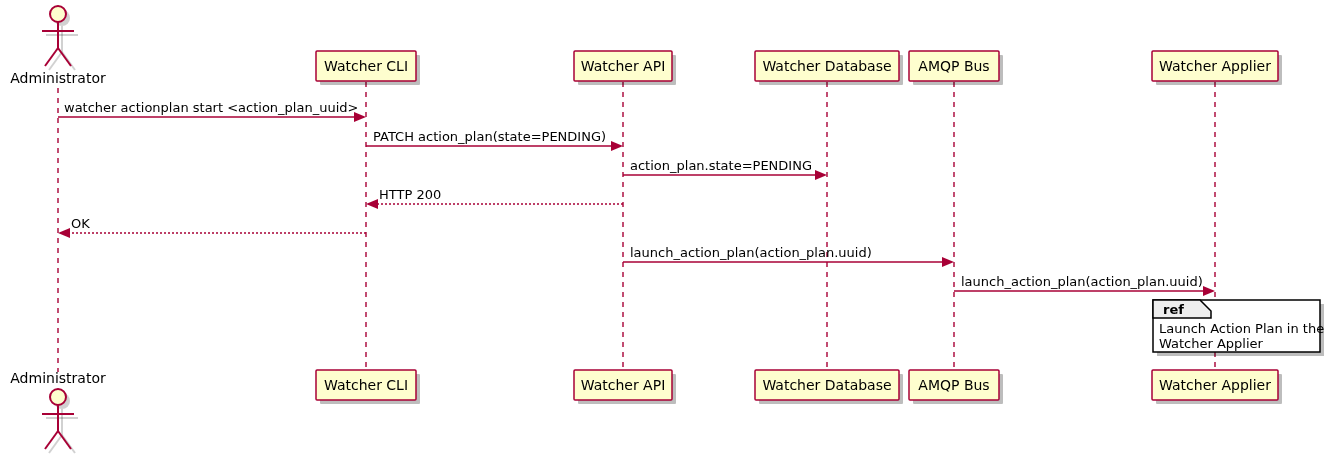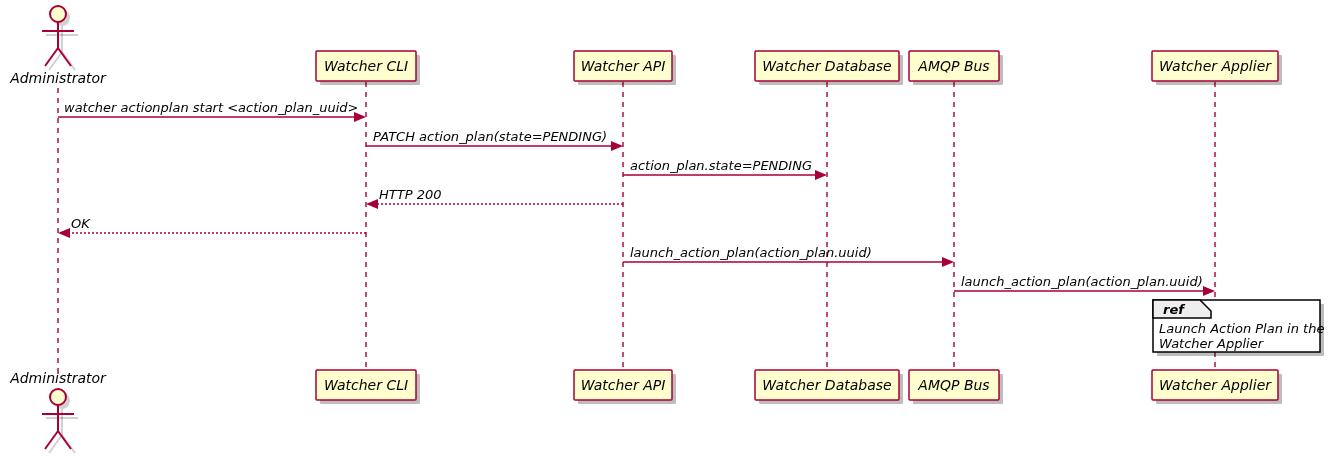--- a/index.html
+++ b/index.html
@@ -9,21 +9,20 @@
   }
   body {
     font-family: "DejaVu Sans", sans-serif;
   }
   #diagram-root {
     position: relative;
     width: 1330px;
     height: 456px;
     overflow: hidden;
     background: #FFFFFF;
-    font-style: italic;
   }
   #uml-svg {
     position: absolute;
     left: 0;
     top: 0;
   }
   .participant-box-rect {
     fill: #FEFECE;
     stroke: #A80036;
     stroke-width: 1.5;

